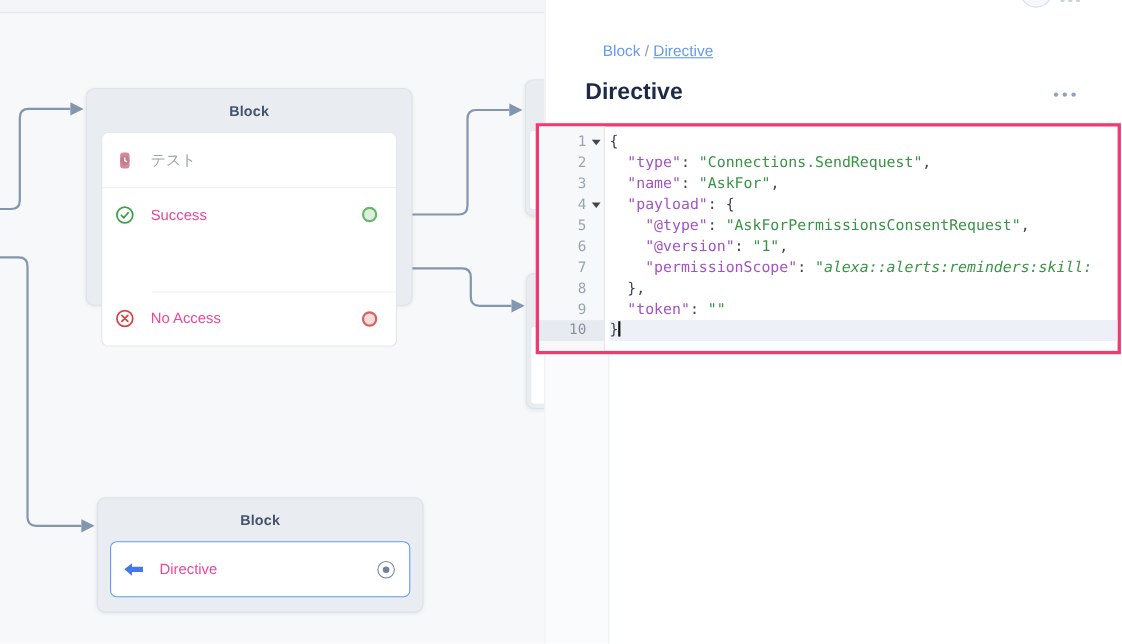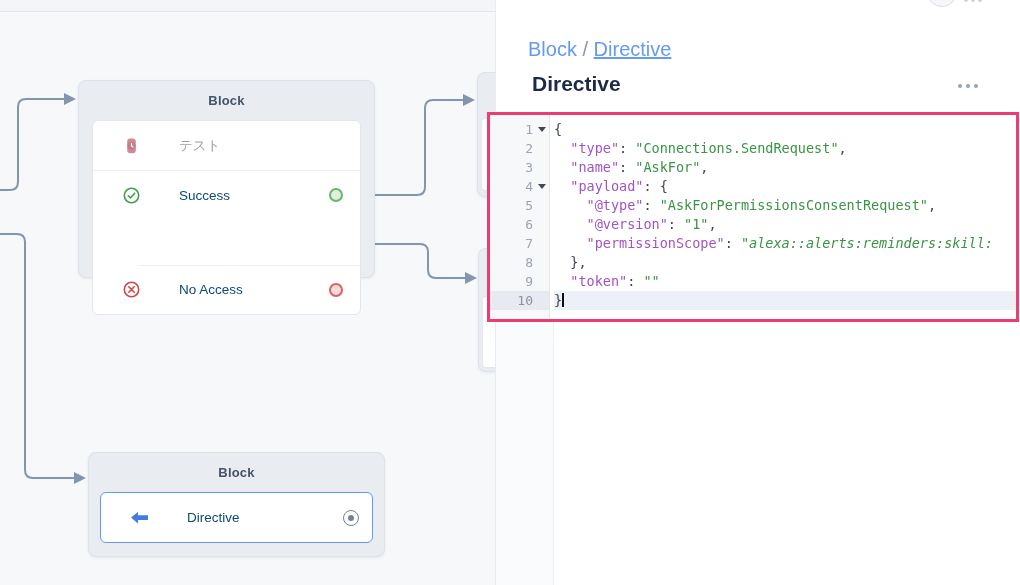--- a/index.html
+++ b/index.html
@@ -11,28 +11,28 @@
   #topstrip { position:absolute; left:0; top:0; width:495px; height:12px; background:#f3f5f8;
     border-bottom:1px solid #e2e5ea; }
   #edges { position:absolute; left:0; top:0; width:495px; height:585px; pointer-events:none; }
 
   .node { position:absolute; background:#e9ecf1; border:1px solid #dee2ea; border-radius:8px;
     box-shadow:0 1px 3px rgba(40,60,90,.08); }
   .node-header { height:39px; display:flex; align-items:center; justify-content:center;
     font-size:13px; font-weight:700; color:#44546a; letter-spacing:.2px; }
   .node-card { background:#fff; border:1px solid #e3e6ec; border-radius:6px; margin:0 13px;
     overflow:hidden; }
-  .step { height:49px; display:flex; align-items:center; padding-left:30px; position:relative;gap:24px; }
+  .step { height:49px; display:flex; align-items:center; padding-left:12px; position:relative; }
   .step + .step { border-top:1px solid #eef0f4; }
   .step.indent-divider { border-top:none;margin-top:46px; }
   .step.indent-divider::before { content:""; position:absolute; top:0; left:45px; right:0;
     height:1px; background:#eef0f4; }
   .step-icon { width:17px; height:17px; margin-right:15px; display:flex; align-items:center;
     justify-content:center; flex:none; }
-  .step-label { font-size:13.5px; color:#0c4a6e; }
+  .step-label { font-size:13.5px; color:#ec4899; }
   .step-label.muted { color:#98a1b0; }
   .port { position:absolute; right:17px; top:50%; margin-top:-7px; width:14px; height:14px;
     border-radius:50%; }
   .port.green { background:#dcf0dc; border:2px solid #6ab56c; }
   .port.red   { background:#f6dcdc; border:2px solid #dd6060; }
 
   
   .node-card.selected { border:1px solid #619af2; border-radius:6px; margin:0 11px; }
   .target-icon { position:absolute; right:13px; top:50%; margin-top:-8px; width:16px; height:16px;
     border:1.5px solid #73819b; border-radius:50%; }
@@ -41,21 +41,21 @@
 
   
   .ghost { position:absolute; background:#e9ecf1; border:1px solid #dee2ea; border-right:none;
     border-radius:8px 0 0 8px; box-shadow:0 1px 3px rgba(40,60,90,.08); }
   .ghost .inner { position:absolute; left:3px; right:0; background:#fff;
     border:1px solid #e4e7ed; border-right:none; border-radius:4px 0 0 4px; }
 
   
   #panel { position:absolute; left:495px; top:0; width:525px; height:585px; background:#fff;
     border-left:1px solid #e8ebf0; }
-  #breadcrumb { position:absolute; left:32px; top:38px; font-size:20px; color:#8b97ab; }
+  #breadcrumb { position:absolute; left:52px; top:38px; font-size:14px; color:#8b97ab; }
   #breadcrumb .crumb { color:#649af4; cursor:pointer; }
   #breadcrumb .crumb.current { text-decoration:underline; }
   #panel-title { position:absolute; left:36px; top:72px; font-size:21px; font-weight:700;
     color:#1c2a47; }
   #menu-dots { position:absolute; right:42px; top:84px; display:flex; gap:4px; cursor:pointer; }
   #menu-dots i { width:4px; height:4px; border-radius:50%; background:#95a1b5; }
 
   
   #avatar-partial { position:absolute; left:431px; top:-23px; width:30px; height:30px;
     border-radius:50%; border:1.5px solid #d8dde5; background:#f5f7fa; }

